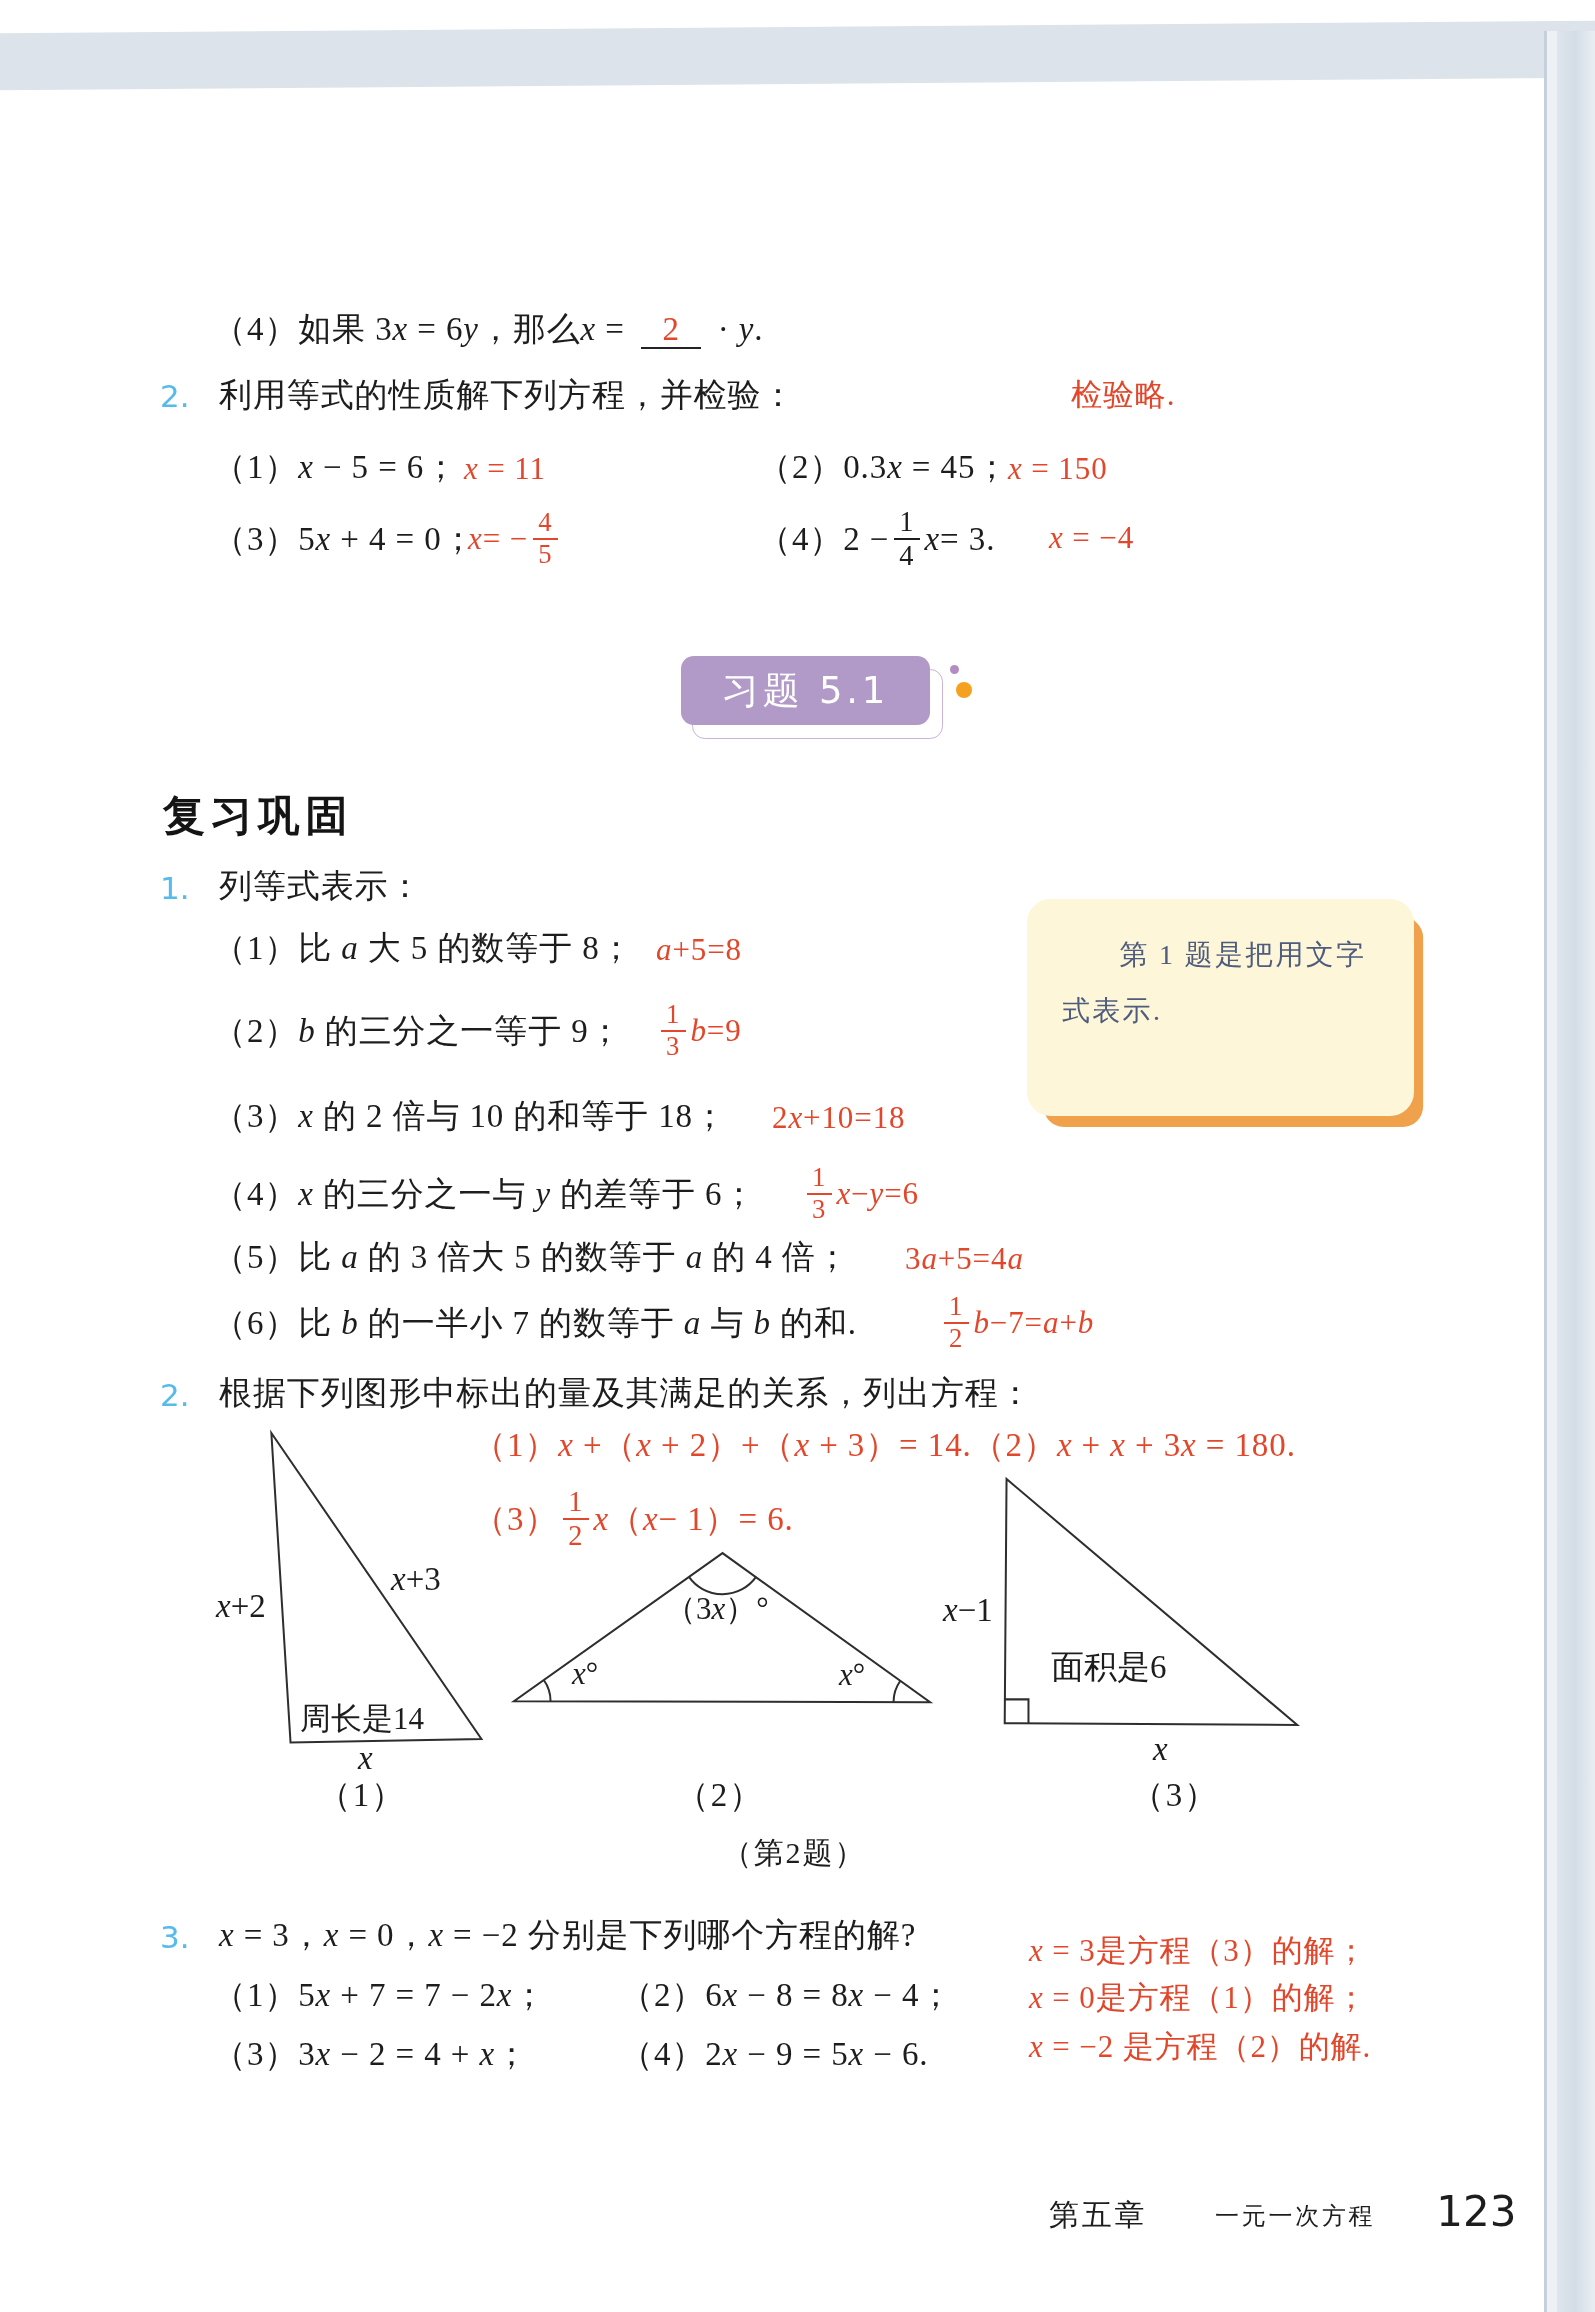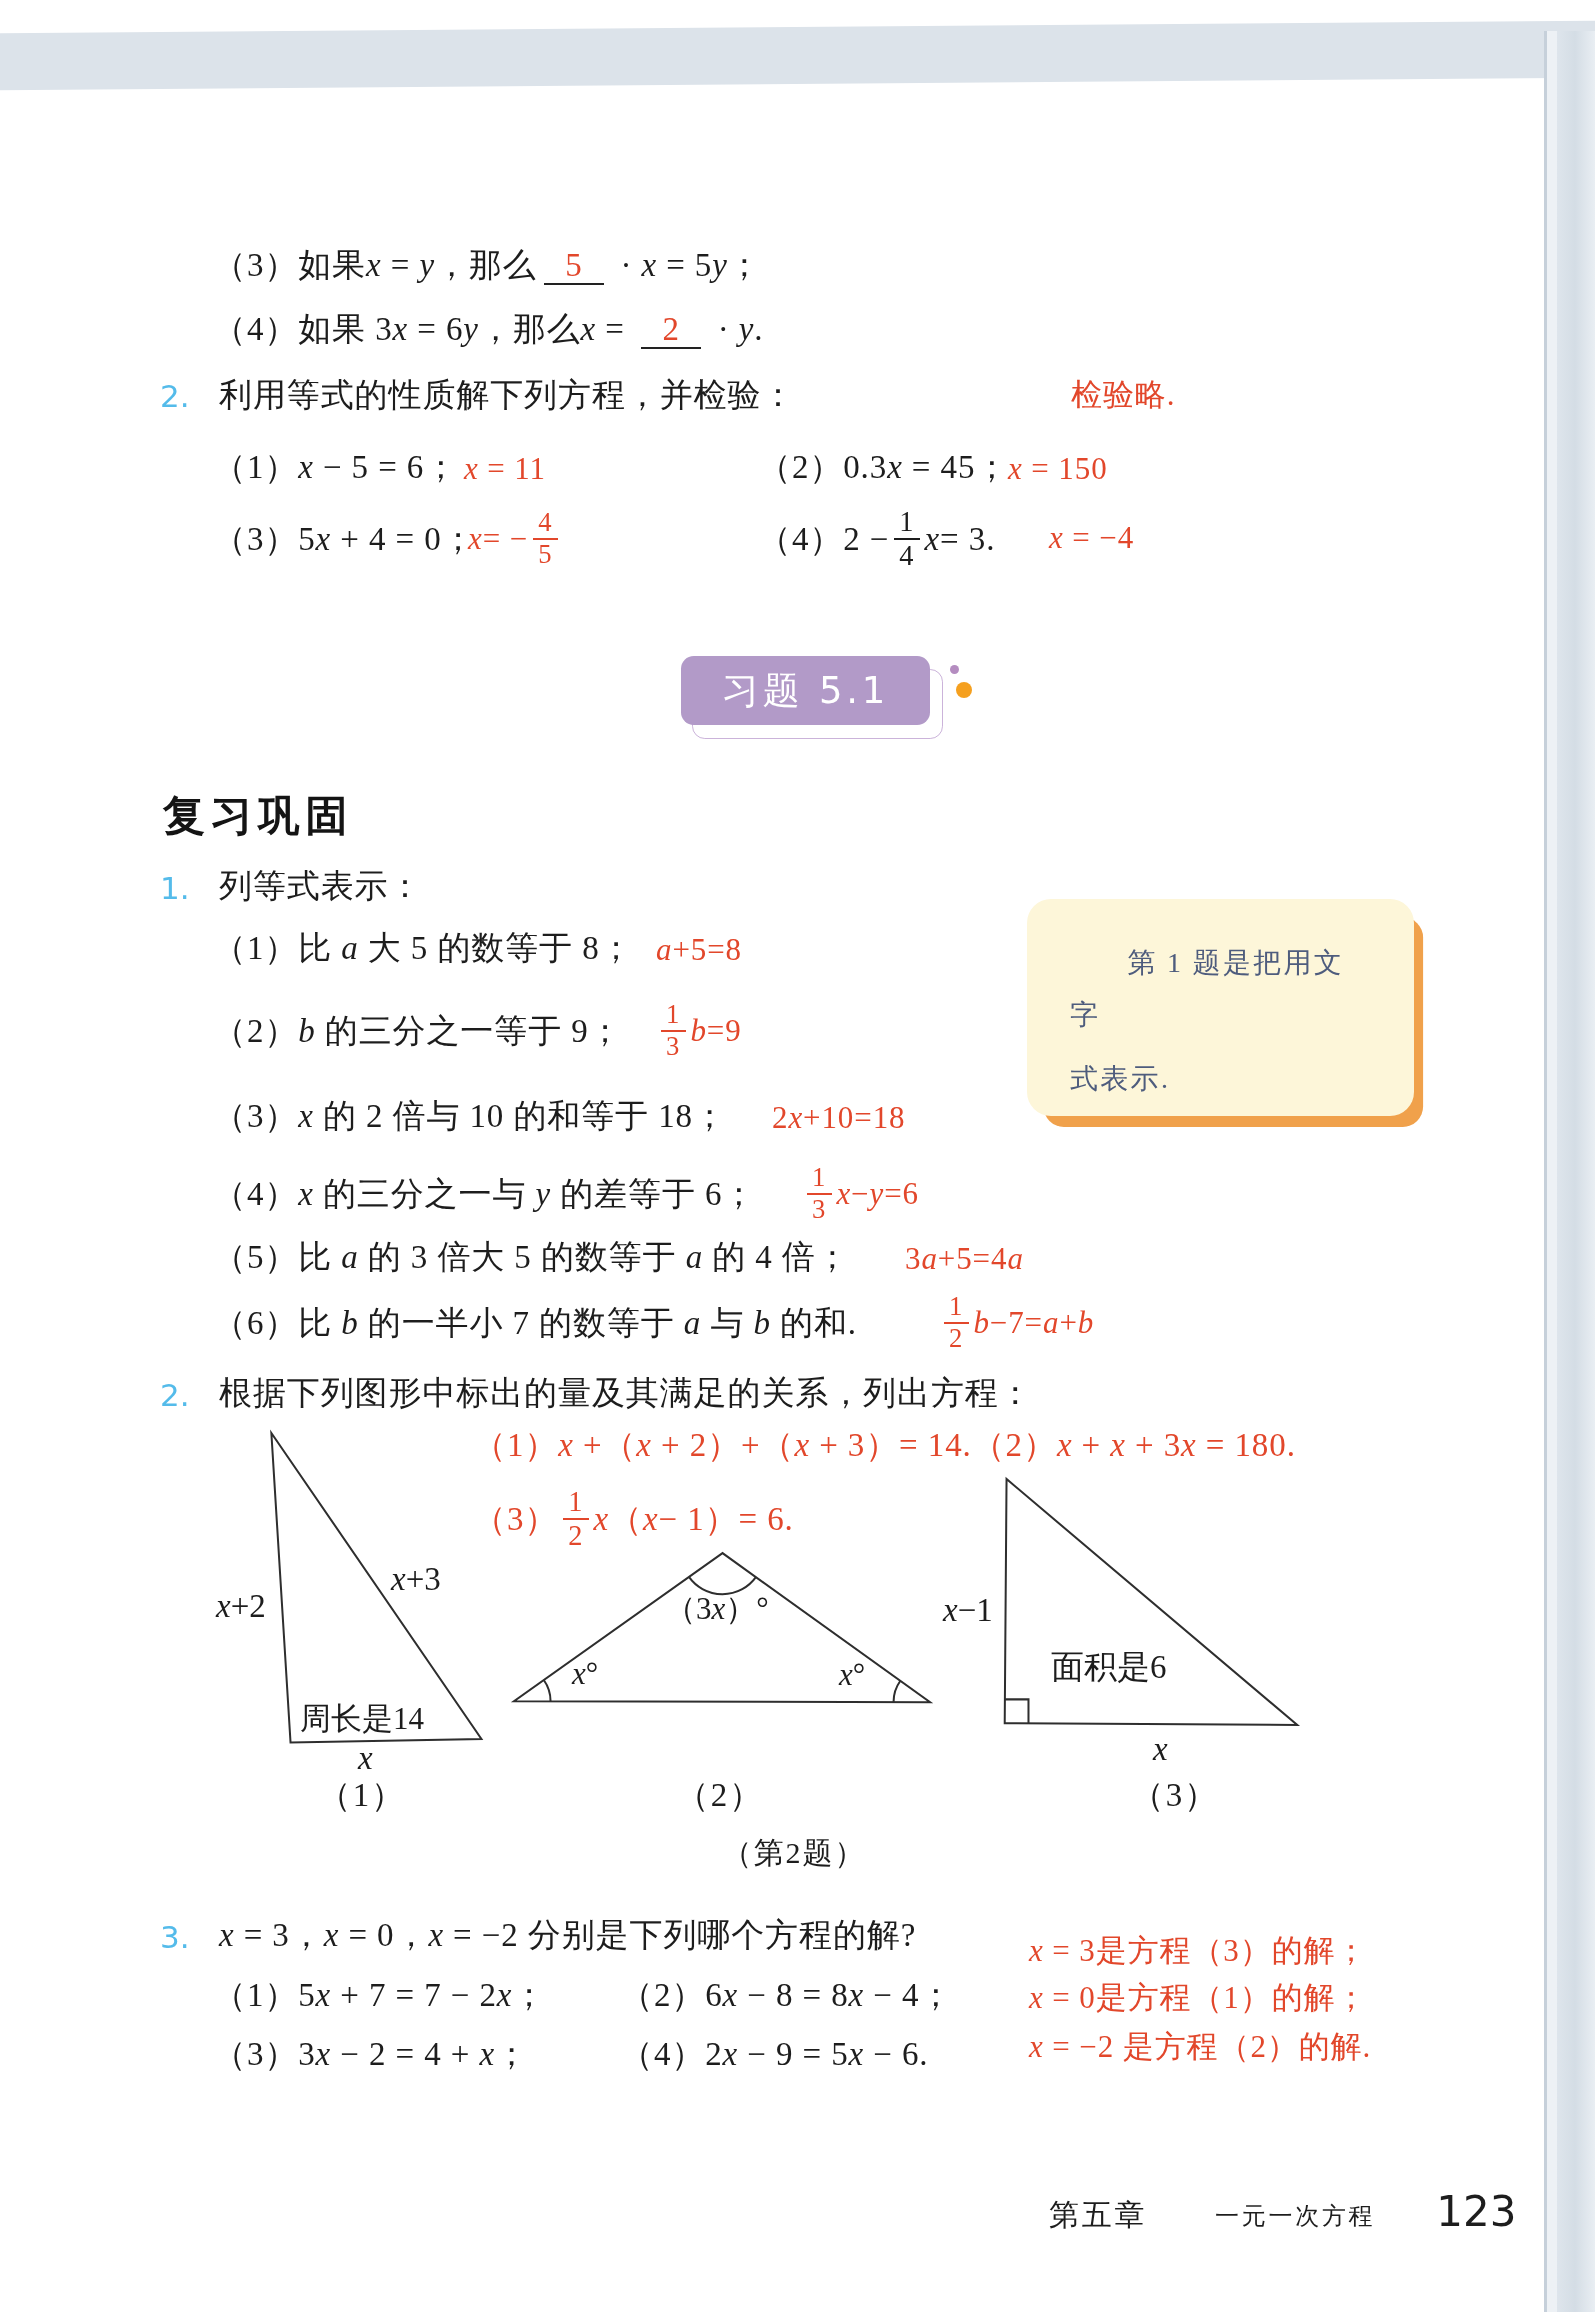--- a/index.html
+++ b/index.html
@@ -31,21 +31,21 @@
   .badge-wrap{position:absolute;left:681px;top:656px;width:249px;height:69px;}
   .badge-shadow{position:absolute;left:11px;top:12.8px;width:249px;height:68px;background:#fff;
                 border:1.8px solid #cbb3da;border-radius:12.8px;}
   .badge-face{position:absolute;left:0;top:0;width:249px;height:69px;background:#b29ac8;
               border-radius:12.8px;display:flex;align-items:center;justify-content:center;}
   .badge-face span{color:#ffffff;font-family:"DejaVu Sans",sans-serif;font-size:37px;letter-spacing:3.7px;}
   .dot{position:absolute;border-radius:50%;}
   
   .note{position:absolute;left:1027px;top:899px;width:387px;height:217px;background:#fdf6d9;
         border-radius:24px;box-shadow:12.8px 14.6px 0 -3.7px #f0a14b;padding:25.6px 31px;box-sizing:border-box;}
-  .note p{margin:12px;font-size:28px;line-height:52px;color:#4e5c7d;letter-spacing:2.3px;}
+  .note p{margin:4px;font-size:28px;line-height:52px;color:#4e5c7d;letter-spacing:2.3px;}
   .note p.first{text-indent:2.05em;}
   
   .fig{position:absolute;overflow:visible;}
   .fig polygon,.fig path{fill:none;stroke:#2e2e2e;stroke-width:2.2;stroke-linejoin:miter;}
   .caption{position:absolute;font-size:33px;letter-spacing:1.8px;white-space:nowrap;}
   .figlabel{position:absolute;white-space:nowrap;font-size:33px;}
   
   .footer{position:absolute;left:1049px;top:2191px;display:flex;align-items:center;white-space:nowrap;gap:19px;}
   .footer .chap{font-size:30px;letter-spacing:2.7px;}
   .footer .ttl{font-size:24px;letter-spacing:2.7px;margin-left:49px;}
@@ -53,21 +53,20 @@
               transform:translateY(-3.7px);}
 </style>
 </head>
 <body>
 
 <div class="page">
 
   <div class="top-edge"></div>
   <div class="right-edge"></div>
 
-  <div class="line" style="left:213px;top:245px"><span>（3）如果</span><span class="i">x</span><span> = </span><span class="i">y</span><span>，那么</span><span class="blank">5</span><span> · </span><span class="i">x</span><span> = 5</span><span class="i">y</span><span>；</span></div>
   <div class="line" style="left:213px;top:309px"><span>（4）如果 3</span><span class="i">x</span><span> = 6</span><span class="i">y</span><span>，那么</span><span class="i">x</span><span> = </span><span class="blank">2</span><span> · </span><span class="i">y</span><span>.</span></div>
 
   <div class="num" style="left:160px;top:378px">2.</div>
   <div class="line" style="left:219px;top:375px">利用等式的性质解下列方程，并检验：</div>
   <div class="line ans red" style="left:1071px;top:376px">检验略.</div>
 
   <div class="line" style="left:213px;top:447px"><span>（1）</span><span class="i">x</span><span> − 5 = 6；</span></div>
   <div class="line ans" style="left:464px;top:450px"><span class="redi">x</span><span class="red"> = 11</span></div>
   <div class="line" style="left:758px;top:447px"><span>（2）0.3</span><span class="i">x</span><span> = 45；</span></div>
   <div class="line ans" style="left:1008px;top:450px"><span class="redi">x</span><span class="red"> = 150</span></div>

